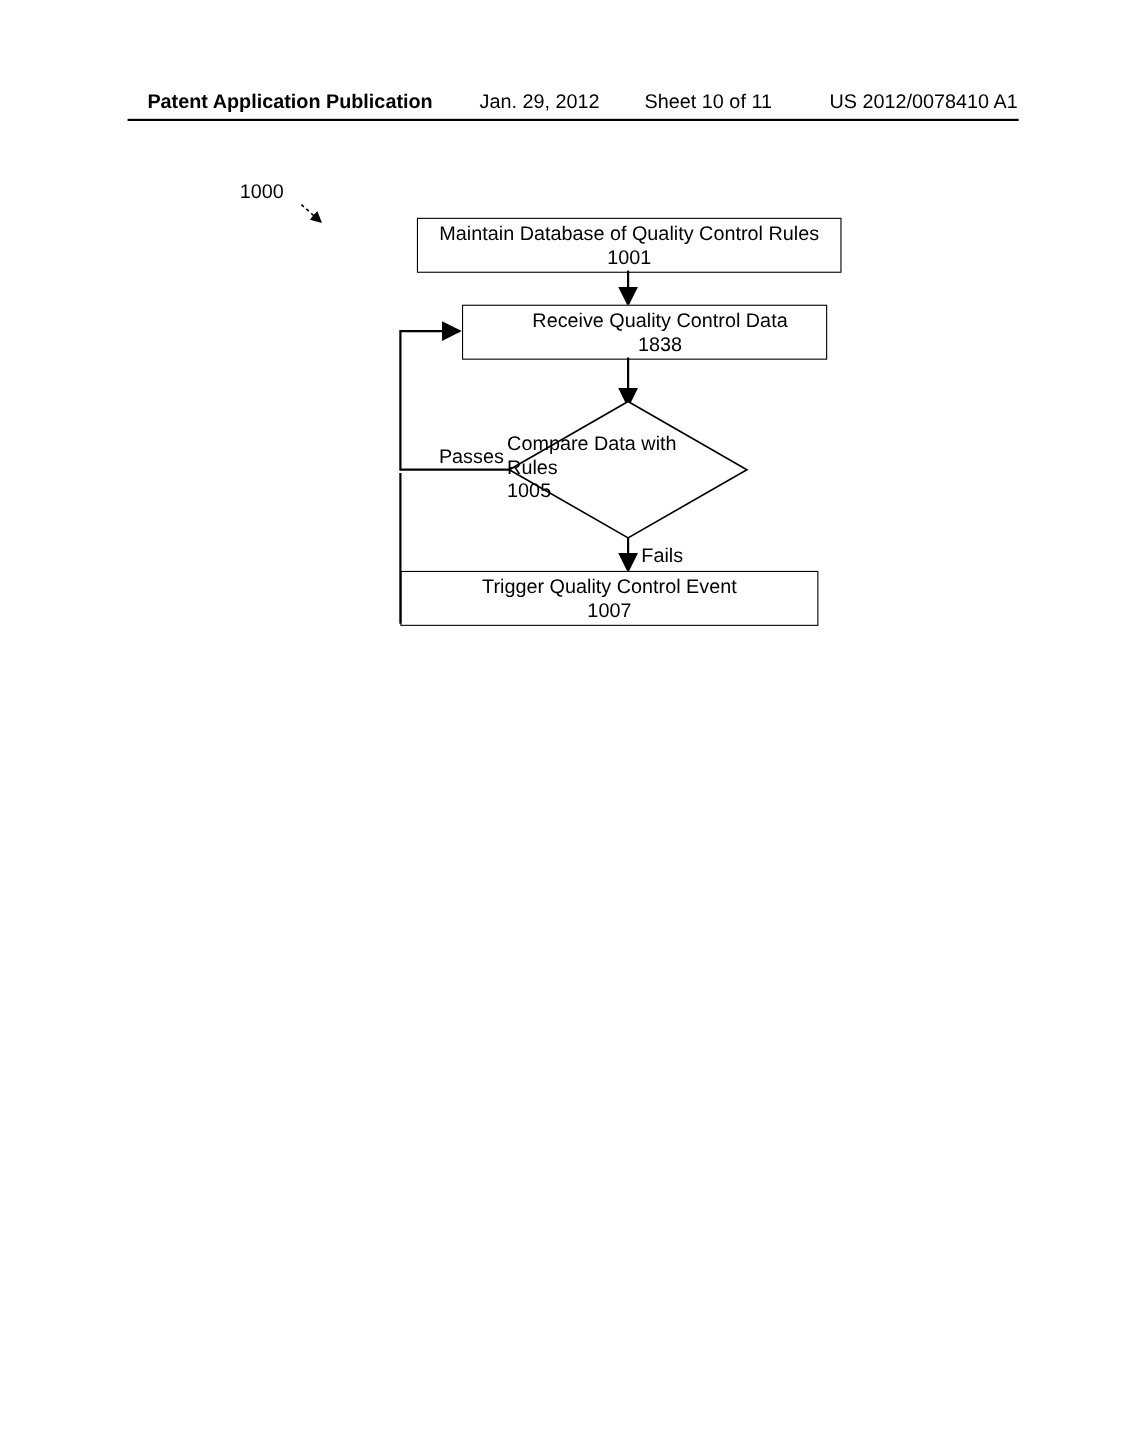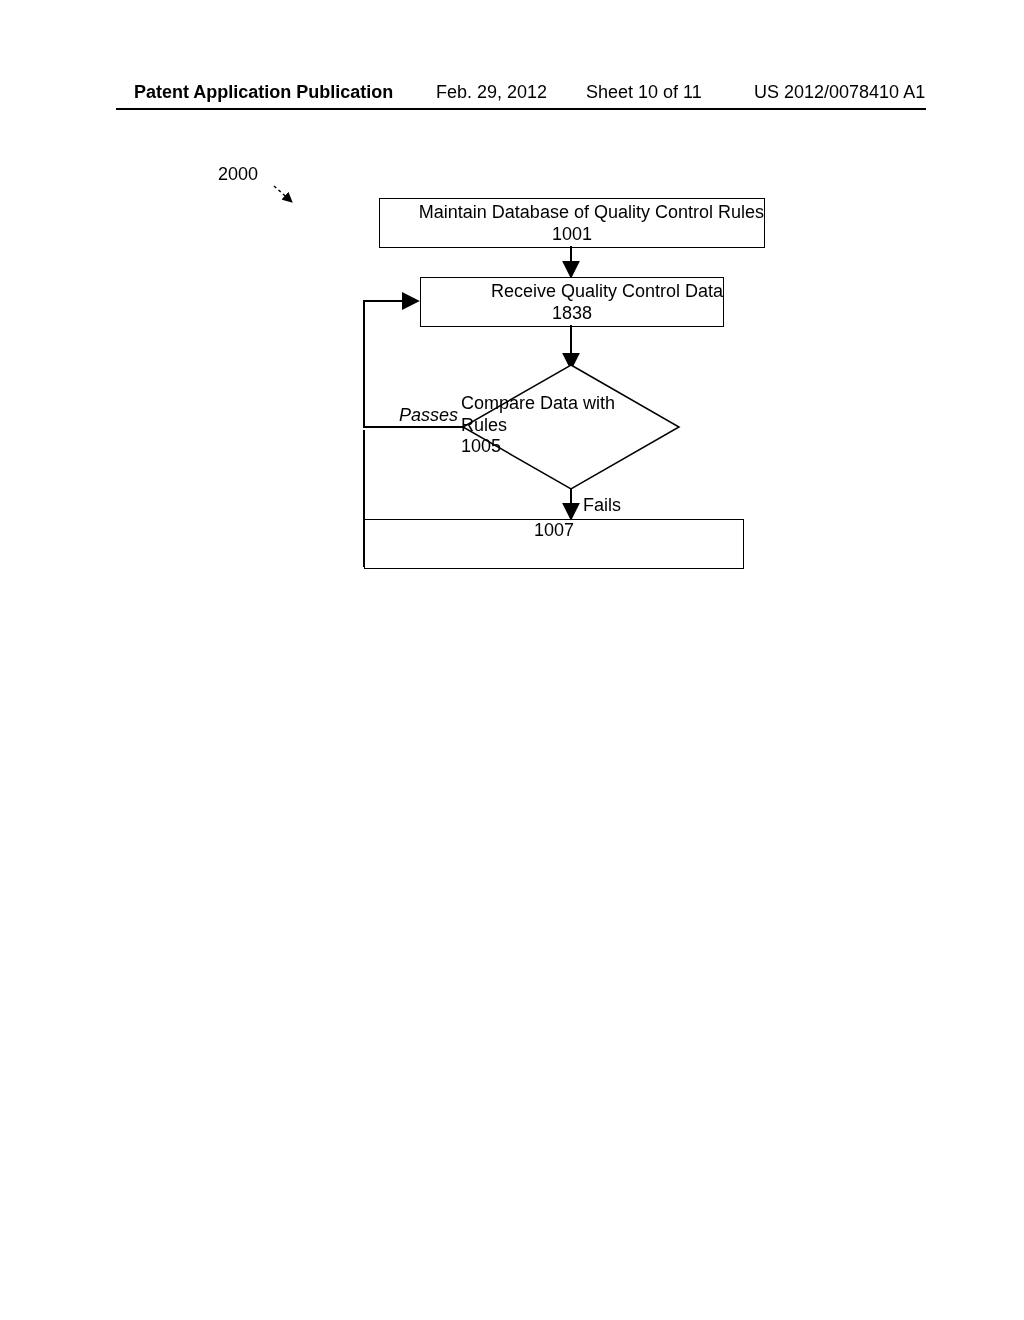--- a/index.html
+++ b/index.html
@@ -46,25 +46,25 @@
 
   
   .step {
     position: absolute;
     border: 1px solid #000;
     text-align: center;
     font-size: 18px;
     line-height: 1.2;
     background: #fff;
   }
-  .step .t { display: block; padding-top: 3px; text-align: right; }
+  .step .t { display: block; padding-top: 3px; }
   .step .n { display: block; padding-bottom: 3px; }
 
   #box1001 { left: 363px; top: 198px; width: 384px; height: 48px; }
-  #box1003 { left: 404px; top: 277px; width: 302px; height: 48px; }
+  #box1003 { left: 404px; top: 277px; width: 302px; height: 48px; padding-left: 28px; }
   #box1007 { left: 348px; top: 519px; width: 378px; height: 48px; }
 
   
   .diamond-wrap {
     position: absolute;
     left: 445px;
     top: 363px;
     width: 220px;
     height: 128px;
   }
@@ -75,47 +75,47 @@
     top: 30px;
     text-align: left;
     font-size: 18px;
     line-height: 1.2;
   }
 
   .edge-label {
     position: absolute;
     font-size: 18px;
   }
-  .lbl-passes { left: 383px; top: 405px; font-style: italic; }
+  .lbl-passes { left: 383px; top: 405px; }
   .lbl-fails  { left: 567px; top: 495px; }
 
   .fig-caption {
     position: absolute;
     top: 1188px;
     left: 234px;
     font-size: 18px;
   }
 
   svg.conn {
     position: absolute;
     overflow: visible;
   }
 </style>
 </head>
 <body>
 
 <div class="page">
 
   <div class="hdr pub">Patent Application Publication</div>
-  <div class="hdr date">Feb. 29, 2012</div>
+  <div class="hdr date">Jan. 29, 2012</div>
   <div class="hdr sheet">Sheet 10 of 11</div>
   <div class="hdr docnum">US 2012/0078410 A1</div>
   <div class="hdr-rule"></div>
 
-  <div class="ref1000">2000</div>
+  <div class="ref1000">1000</div>
   <svg class="ref1000-arrow" width="30" height="24">
     <defs>
       <marker id="ahSmall" viewBox="0 0 10 10" refX="9" refY="5" markerWidth="7" markerHeight="7" orient="auto">
         <path d="M0,0 L10,5 L0,10 z" fill="#000"></path>
       </marker>
     </defs>
     <line x1="2" y1="2" x2="20" y2="18" stroke="#000" stroke-width="1.5" stroke-dasharray="3,3" marker-end="url(#ahSmall)"></line>
   </svg>
 
   <svg width="0" height="0" style="position:absolute">
@@ -154,20 +154,21 @@
       <span>1005</span>
     </div>
   </div>
 
   <svg class="conn" style="left:553px; top:489px;" width="4" height="32">
     <line x1="2" y1="0" x2="2" y2="30" stroke="#000" stroke-width="2" marker-end="url(#ah)"></line>
   </svg>
   <div class="edge-label lbl-fails">Fails</div>
 
   <div id="box1007" class="step">
+    <span class="t">Trigger Quality Control Event</span>
     <span class="n">1007</span>
   </div>
 
   <svg class="conn" style="left:336px; top:295px;" width="120" height="140">
 
     <polyline points="111,132 12,132 12,6 66,6" fill="none" stroke="#000" stroke-width="2" marker-end="url(#ah)"></polyline>
   </svg>
   <div class="edge-label lbl-passes">Passes</div>
 
   <svg class="conn" style="left:336px; top:430px;" width="20" height="145">

